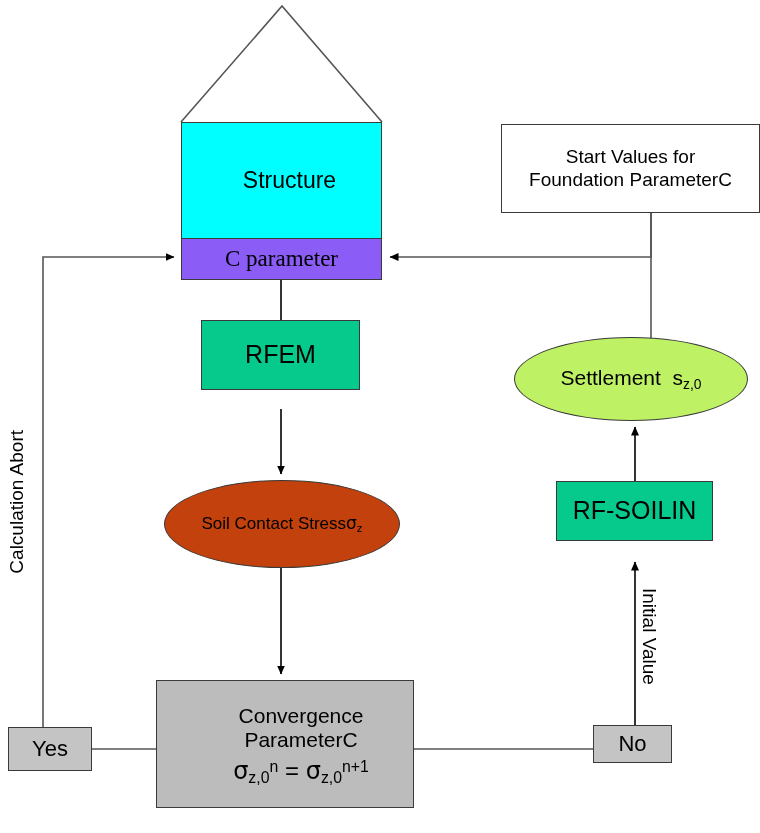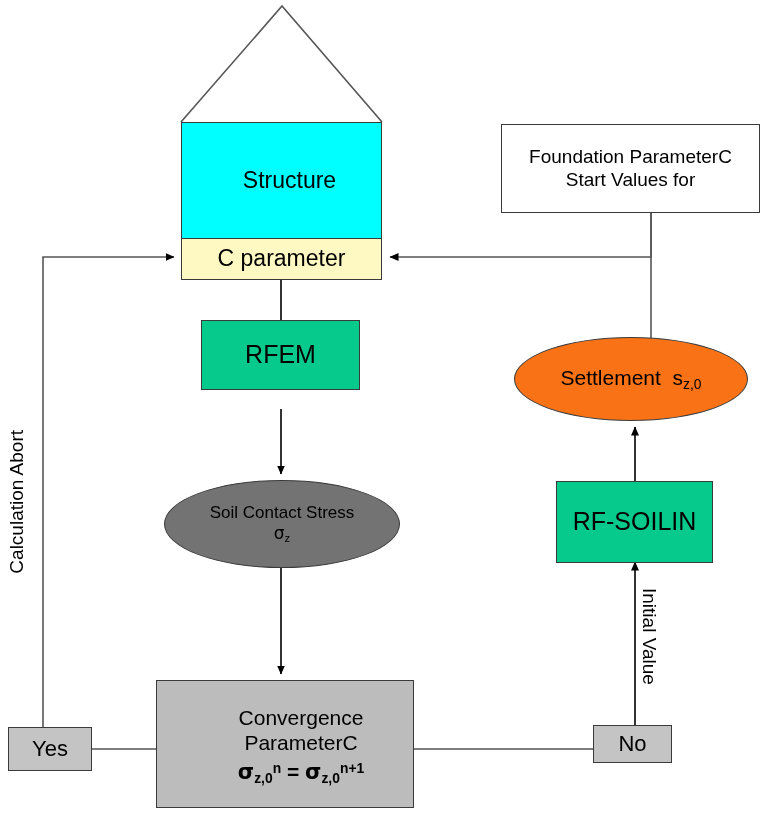--- a/index.html
+++ b/index.html
@@ -50,22 +50,23 @@
     width: 201px; height: 117px;
     background: #00ffff;
     border: 1px solid #3a3a3a;
     border-bottom: none;
     font-size: 23px;
     padding-left: 16px;
   }
   #c-parameter {
     left: 181px; top: 238px;
     width: 201px; height: 42px;
-    background: #fef9c3;
+    background: #8b5cf6;
     font-size: 23px;
+    font-family: Liberation Serif, serif;
   }
 
   
   #start-values {
     left: 501px; top: 124px;
     width: 259px; height: 89px;
     background: #ffffff;
     font-size: 19px;
     flex-direction: column;
   }
@@ -77,49 +78,49 @@
     width: 159px; height: 70px;
     background: #06c98c;
     font-size: 25px;
     text-align: center;
   }
 
   
   #soil-stress {
     left: 164px; top: 480px;
     width: 236px; height: 88px;
-    background: #737373;
+    background: #c2410c;
     font-size: 17px;
-    flex-direction: column;
+    flex-direction: row;
   }
 
   
   #convergence {
     left: 156px; top: 680px;
     width: 258px; height: 128px;
     background: #bcbcbc;
     font-size: 21px;
     flex-direction: column;
     padding-top: 4px;
     padding-left: 32px;
   }
-  #convergence .formula { font-size: 21px; margin-top: 4px; font-weight: bold; }
+  #convergence .formula { font-size: 24px; margin-top: 4px; }
 
   
   #settlement {
     left: 514px; top: 337px;
     width: 234px; height: 84px;
-    background: #f97316;
+    background: #bef264;
     font-size: 21px;
   }
 
   
   #rf-soilin {
     left: 556px; top: 481px;
-    width: 157px; height: 82px;
+    width: 157px; height: 60px;
     background: #06c98c;
     font-size: 25px;
   }
 
   
   #yes-box {
     left: 8px; top: 727px;
     width: 84px; height: 44px;
     background: #c4c4c4;
     font-size: 22px;
@@ -209,22 +210,22 @@
 
   <div class="node rect" id="structure-body">
     <span>Structure</span>
   </div>
 
   <div class="node rect" id="c-parameter">
     <span>C parameter</span>
   </div>
 
   <div class="node rect" id="start-values">
+    <span>Start Values for</span>
     <span>Foundation ParameterC</span>
-    <span>Start Values for</span>
   </div>
 
   <div class="node rect" id="rfem">
     <span>RFEM</span>
   </div>
 
   <div class="node ellipse" id="soil-stress">
     <span>Soil Contact Stress</span>
     <span>
       <span class="sigma">σ</span><sub>z</sub>

